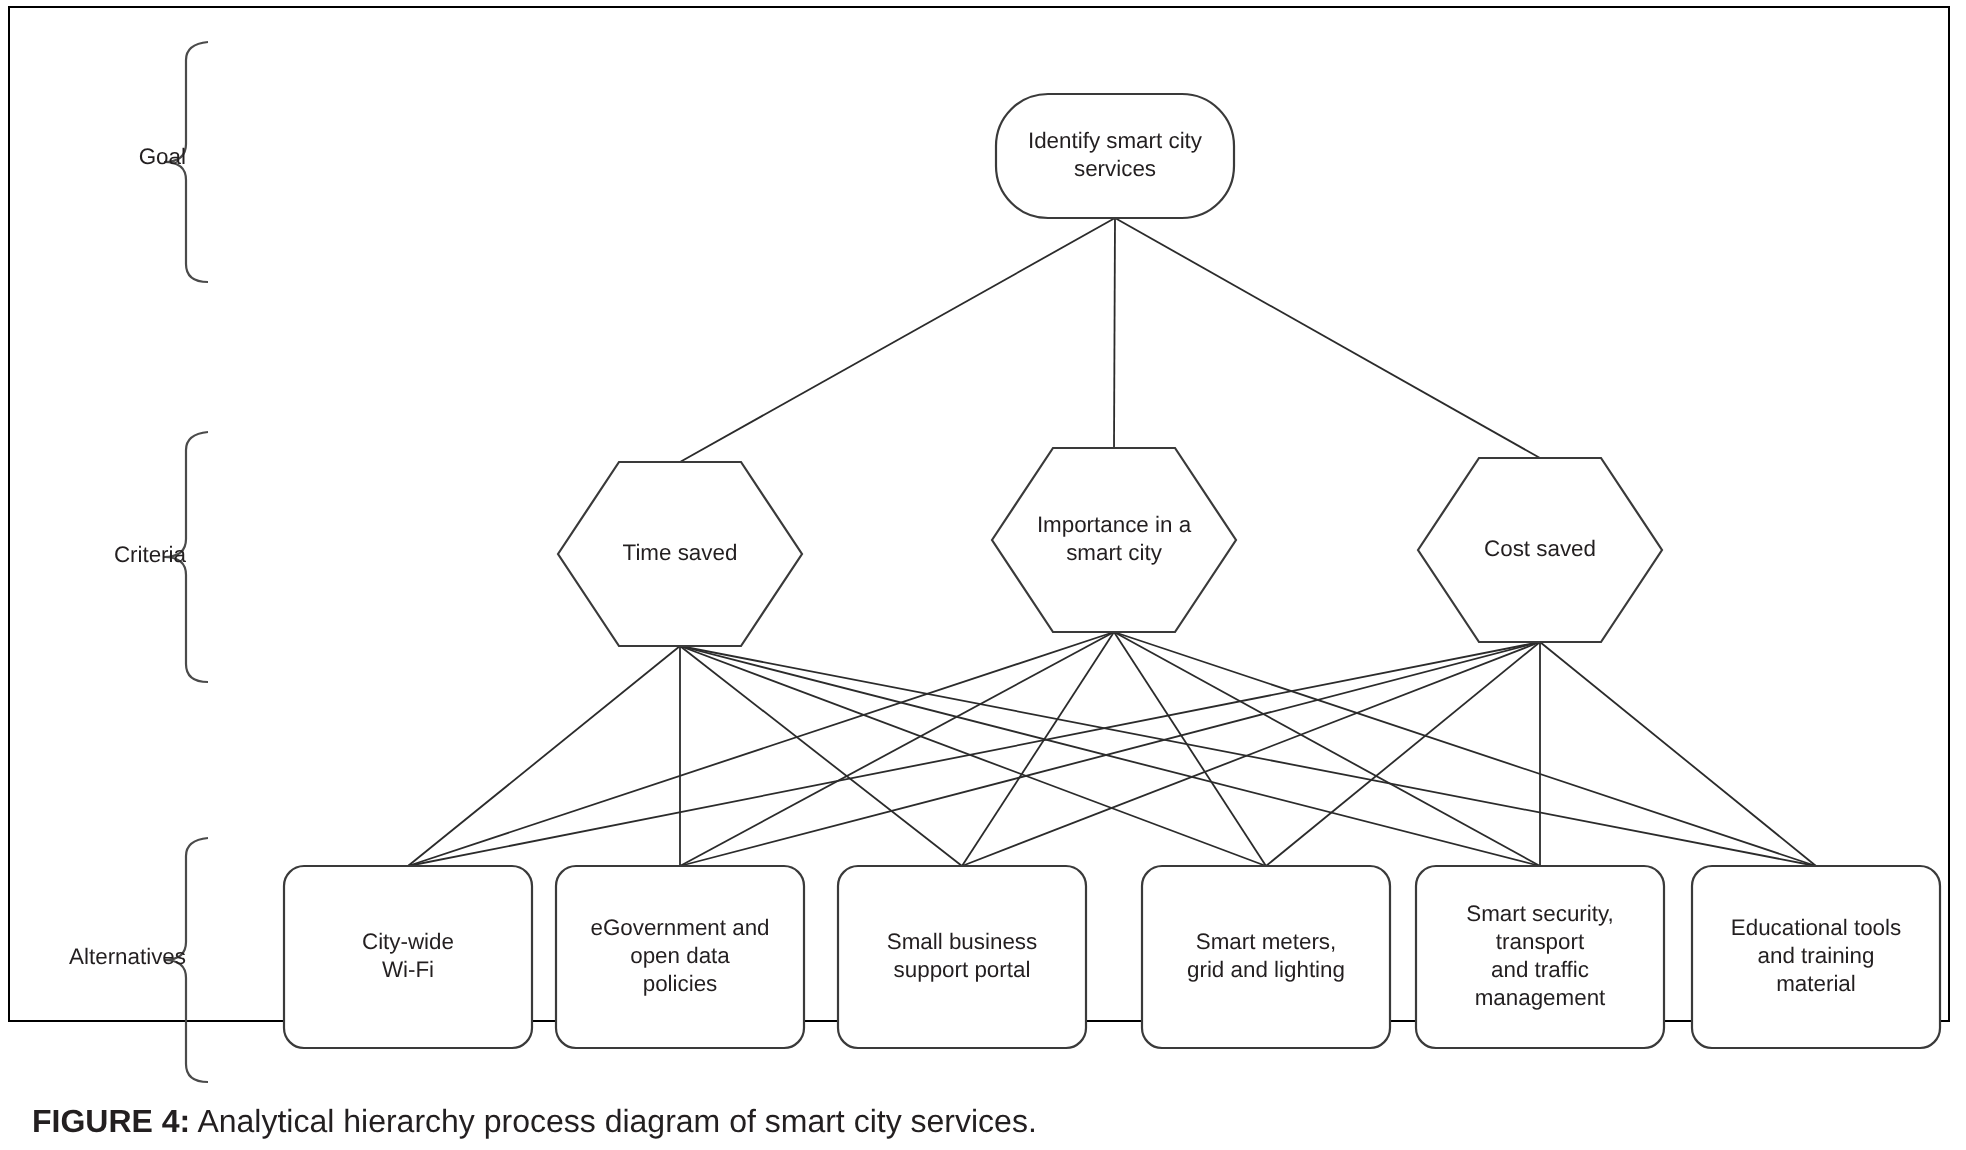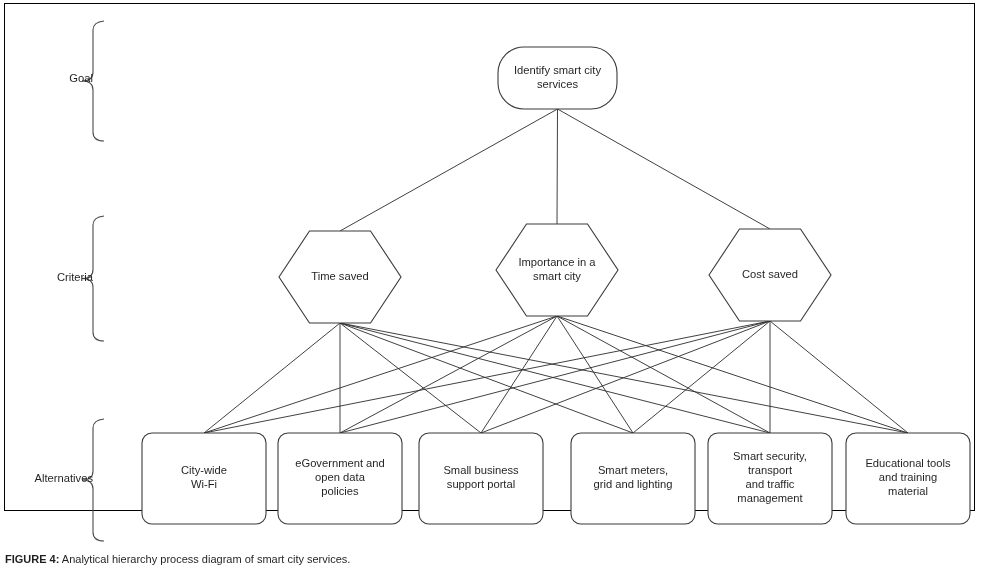--- a/index.html
+++ b/index.html
@@ -60,25 +60,25 @@
   }
   .tier-label {
     font-family: "Liberation Sans", sans-serif;
     font-size: 11.2px;
     fill: #231f20;
     text-anchor: end;
     dominant-baseline: middle;
   }
   #figure-caption {
     position: absolute;
-    left: 5px;
+    left: 16px;
     top: 553px;
     width: 960px;
     font-family: "Liberation Sans", sans-serif;
-    font-size: 11px;
+    font-size: 16px;
     color: #231f20;
     white-space: nowrap;
   }
   #figure-caption .caption-label {
     font-weight: bold;
   }
 </style>
 </head>
 <body>
 

